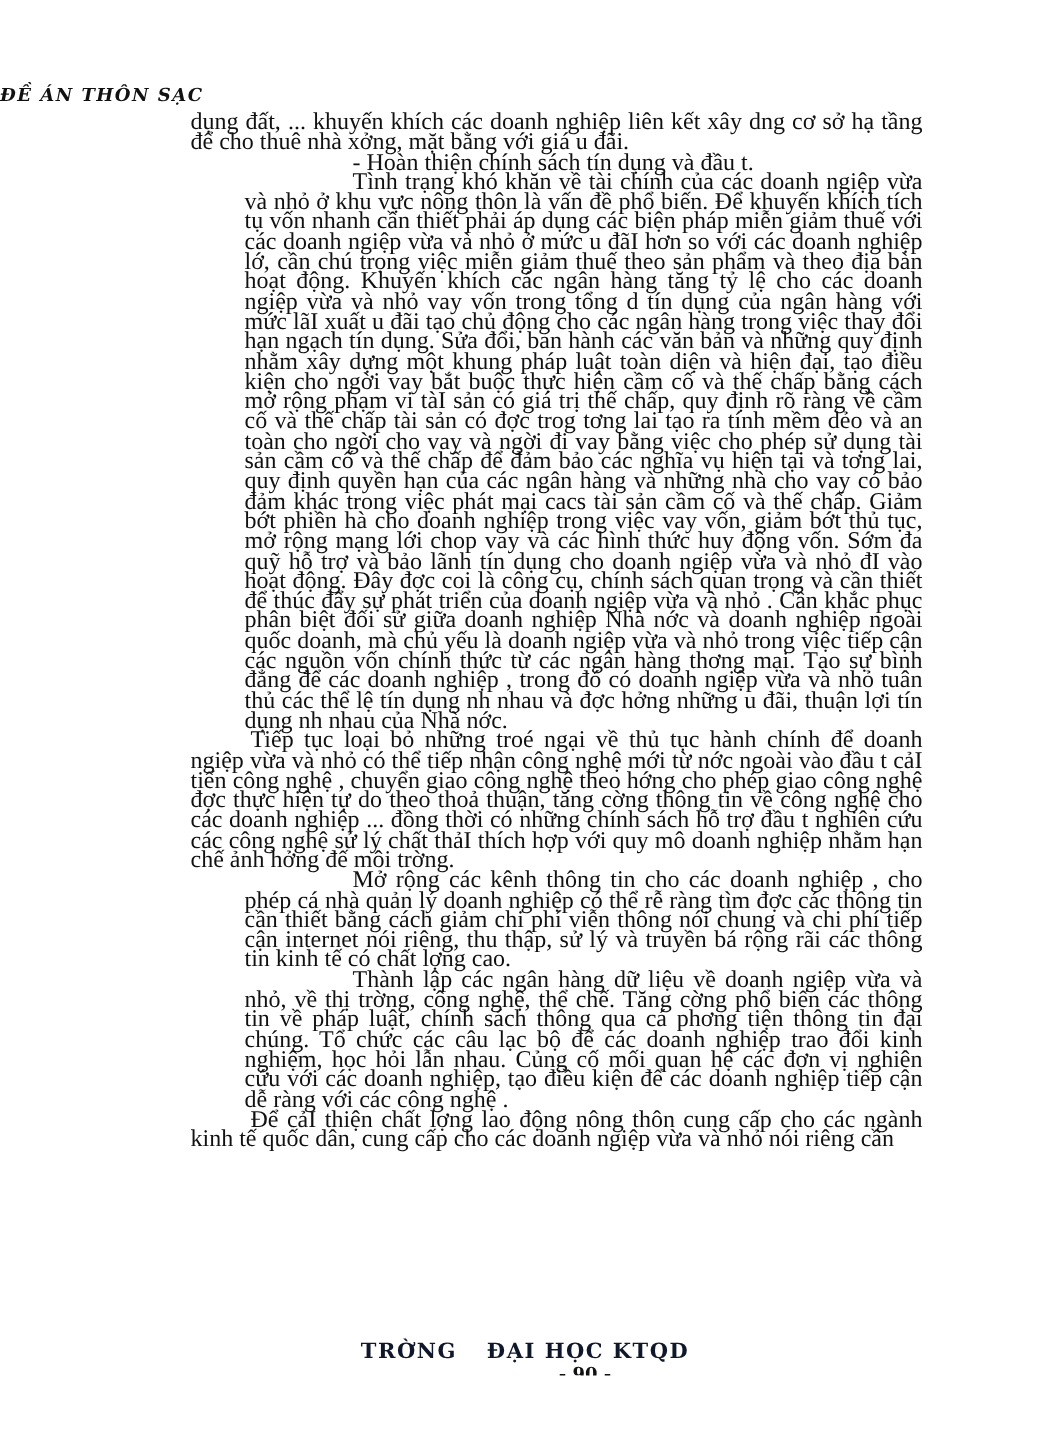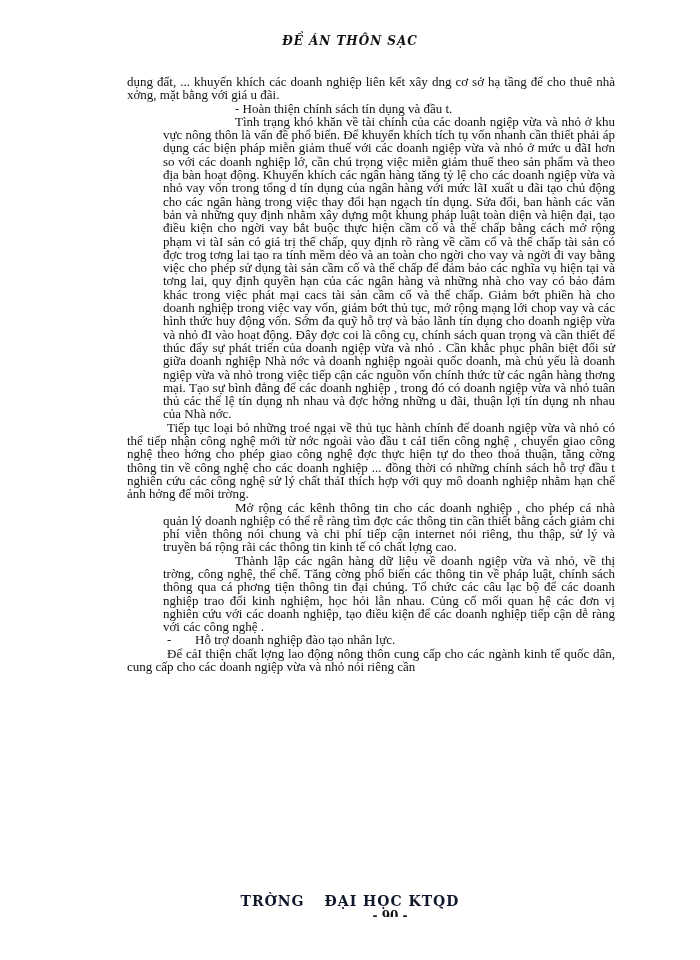--- a/index.html
+++ b/index.html
@@ -1,24 +1,24 @@
 <!DOCTYPE html>
 <html><head>
   <meta charset="utf-8">
   <style>
     html, body { margin: 0; padding: 0; background: #ffffff; }
     body { width: 700px; height: 960px; position: relative; overflow: hidden; }
     .page-header {
-      position: absolute; top: 34px; left: 0; width: 700px; text-align: center;
+      position: absolute; top: 56px; left: 0; width: 700px; text-align: left;
       font-family: "DejaVu Serif", serif; font-weight: bold; font-style: italic;
       font-size: 12px; letter-spacing: 1px; color: #111;
     }
     .body-text {
       position: absolute; top: 75px; left: 127px; width: 488px;
-      font-family: "Liberation Serif", serif; font-size: 13px; line-height: 13.3px;
+      font-family: "Liberation Serif", serif; font-size: 16px; line-height: 13.3px;
       color: #111; text-align: justify;
     }
     .body-text p { margin: 0; }
     .body-text .indent1 { text-indent: 40px; }
     .body-text .indent2 { text-indent: 72px; margin-left: 36px; }
     .body-text .bullet { padding-left: 40px; }
     .body-text .bullet .dash { display: inline-block; width: 28px; }
     .page-footer {
       position: absolute; top: 893px; left: 0; width: 700px; text-align: center;
       font-family: "DejaVu Serif", serif; font-weight: bold; font-size: 14px;
@@ -38,22 +38,19 @@
   <span>ĐỀ ÁN THÔN SẠC</span>
 </div>
 
 <div class="body-text">
   <p class="continuation">dụng đất, ... khuyến khích các doanh nghiệp liên kết xây dng   cơ sở hạ tầng để cho thuê nhà xởng,   mặt bằng với giá u   đãi.</p>
   <p class="indent2">- Hoàn thiện chính sách tín dụng và đầu t.</p>
   <p class="indent2">Tình trạng khó khăn về tài chính của các doanh ngiệp vừa và nhỏ ở khu vực nông thôn là vấn đề phổ biến. Để khuyến khích tích tụ vốn nhanh cần thiết phải áp dụng các biện pháp miễn giảm thuế với các doanh ngiệp vừa và nhỏ ở mức u   đãI hơn so với các doanh nghiệp lớ, cần chú trọng việc miễn giảm thuế theo sản phẩm và theo địa bàn hoạt động. Khuyến khích các ngân hàng tăng tỷ lệ cho các doanh ngiệp vừa và nhỏ vay vốn trong tổng d   tín dụng của ngân hàng với mức lãI xuất u   đãi tạo chủ động cho các ngân hàng trong việc thay đổi hạn ngạch tín dụng. Sửa đổi, ban hành các văn bản và những quy định nhằm xây dựng một khung pháp luật toàn diện và hiện đại, tạo điều kiện cho ngời   vay bắt buộc thực hiện cầm cố và thế chấp bằng cách mở rộng phạm vi tàI sản có giá trị thế chấp, quy định rõ ràng về cầm cố và thế chấp tài sản có đợc   trog tơng   lai tạo ra tính mềm dẻo và an toàn cho ngời   cho vay và ngời   đi vay bằng việc cho phép sử dụng tài sản cầm cố và thế chấp để đảm bảo các nghĩa vụ hiện tại và tơng   lai, quy định quyền hạn của các ngân hàng và những nhà cho vay có bảo đảm khác trong việc phát mại cacs tài sản cầm cố và thế chấp. Giảm bớt phiền hà cho doanh nghiệp trong việc vay vốn, giảm bớt thủ tục, mở rộng mạng lới   chop vay và các hình thức huy động vốn. Sớm đa   quỹ hỗ trợ và bảo lãnh tín dụng cho doanh ngiệp vừa và nhỏ đI vào hoạt động. Đây đợc   coi là công cụ, chính sách quan trọng và cần thiết để thúc đẩy sự phát triển   của doanh ngiệp vừa và nhỏ . Cần khắc phục phân biệt đối sử giữa doanh nghiệp Nhà nớc   và doanh nghiệp ngoài quốc doanh, mà chủ yếu là doanh ngiệp vừa và nhỏ trong việc tiếp cận các nguồn vốn chính thức từ các ngân hàng thơng   mại. Tạo sự bình đẳng để các doanh nghiệp , trong đó có doanh ngiệp vừa và nhỏ tuân thủ các thể lệ tín dụng nh   nhau và đợc   hởng   những u   đãi, thuận lợi tín dụng nh   nhau của Nhà nớc.</p>
   <p class="indent1">Tiếp tục loại bỏ những troé ngại về thủ tục hành chính để doanh ngiệp vừa và nhỏ có thể tiếp nhận công nghệ mới từ nớc   ngoài vào đầu t   cảI tiến công nghệ , chuyển giao công nghệ theo hớng   cho phép giao công nghệ đợc   thực hiện tự do theo thoả thuận, tăng cờng   thông tin về công nghệ cho các doanh nghiệp ... đồng thời có những chính sách hỗ trợ đầu t   nghiên cứu các công nghệ sử lý chất thảI thích hợp với quy mô doanh nghiệp nhằm hạn chế ảnh hởng   đế môi trờng.</p>
   <p class="indent2">Mở rộng các kênh thông tin cho các doanh nghiệp , cho phép cá nhà quản lý doanh nghiệp có thể rễ ràng tìm đợc   các thông tin cần thiết bằng cách giảm chi phí viễn thông nói chung và chi phí tiếp cận internet nói riêng, thu thập, sử lý và truyền bá rộng rãi các thông tin  kinh tế có chất lợng   cao.</p>
   <p class="indent2">Thành lập các ngân hàng dữ liệu về doanh ngiệp vừa và nhỏ, về thị trờng,   công nghệ, thể chế. Tăng cờng   phổ biến các thông tin về pháp luật, chính sách thông qua cá phơng   tiện thông tin đại chúng. Tổ chức các câu lạc bộ để các doanh nghiệp trao đổi kinh nghiệm, học hỏi lẫn nhau. Củng cố mối quan hệ các đơn vị nghiên cứu với các doanh nghiệp, tạo điều kiện để các doanh nghiệp tiếp cận dễ ràng với các công nghệ .</p>
-  <p class="bullet">
-    <span class="dash">-</span><span>Hỗ trợ doanh nghiệp đào tạo nhân lực.</span>
-  </p>
   <p class="indent1">Để cảI thiện chất lợng   lao động nông thôn cung cấp cho các ngành kinh tế quốc dân, cung cấp cho các doanh ngiệp vừa và nhỏ nói riêng cần</p>
 </div>
 
 <div class="page-footer">
   <span>TRỜNG</span><span class="gap"></span><span>ĐẠI HỌC KTQD</span>
 </div>
 <div class="page-number">- 90 -</div>
 
 </body></html>

